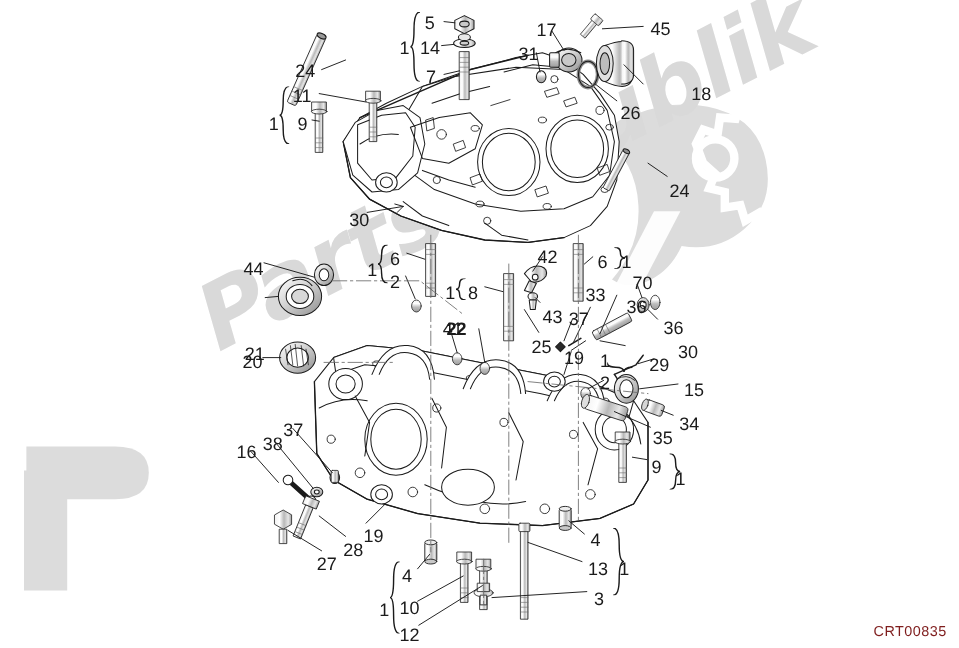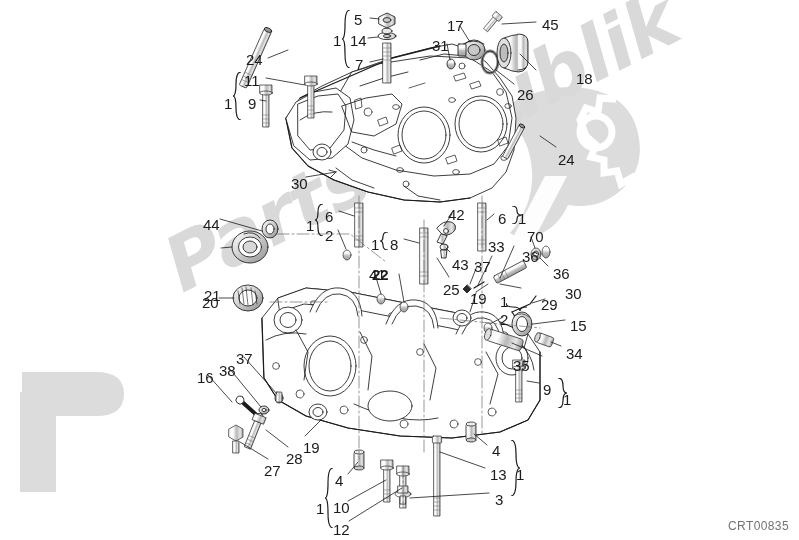--- a/index.html
+++ b/index.html
@@ -1,20 +1,20 @@
 <!DOCTYPE html>
 <html><head>
 <meta charset="utf-8">
 <style>
   html,body{margin:0;padding:0;background:#ffffff;}
   body{width:799px;height:540px;overflow:hidden;font-family:"Liberation Sans",sans-serif;}
   #page{position:relative;width:799px;height:540px;background:#fff;}
 
   .hdr{position:absolute;left:8px;top:3px;font-size:14.5px;color:#4a4a4a;letter-spacing:.1px;white-space:nowrap;}
-  .footer{position:absolute;right:10px;bottom:7px;font-size:12px;color:#737373;letter-spacing:.4px;}
+  .footer{position:absolute;right:10px;bottom:7px;font-size:12px;color:#7f1d1d;letter-spacing:.4px;}
 
   
   #wm{position:absolute;left:0;top:0;width:799px;height:540px;pointer-events:none;overflow:hidden;}
   .wm-text{position:absolute;left:150px;top:230px;transform:rotate(-27deg);transform-origin:0 0;
     font-family:"DejaVu Sans",sans-serif;font-weight:bold;font-style:italic;font-size:76px;
     color:#d9d9d9;white-space:nowrap;letter-spacing:-1px;}
 
   
   #art{position:absolute;left:0;top:0;}
 
@@ -575,21 +575,21 @@
       <div class="lbl" style="left: 488px; top: 239px;">33</div>
       <div class="lbl" style="left: 527px; top: 229px;">70</div>
       <div class="lbl" style="left: 553px; top: 266px;">36</div>
       <div class="lbl" style="left: 518px; top: 286px; margin-left: 47px;">30</div>
       <div class="lbl" style="left: 541px; top: 297px; text-align: center;">29</div>
       <div class="lbl" style="left: 470px; top: 291px;">19</div>
       <div class="lbl" style="left: 500px; top: 294px;">1</div>
       <div class="lbl" style="left: 500px; top: 312px;">2</div>
       <div class="lbl" style="left: 570px; top: 318px;">15</div>
       <div class="lbl" style="left: 566px; top: 346px;">34</div>
-      <div class="lbl" style="left: 513px; top: 358px;">35</div>
+      <div class="lbl" style="left: 544px; top: 358px;">35</div>
       <div class="lbl" style="left: 543px; top: 382px;">9</div>
       <div class="lbl" style="left: 563px; top: 392px;">1</div>
       <div class="lbl" style="left: 236px; top: 351px;">37</div>
       <div class="lbl" style="left: 219px; top: 363px;">38</div>
       <div class="lbl" style="left: 197px; top: 370px;">16</div>
       <div class="lbl" style="left: 303px; top: 440px;">19</div>
       <div class="lbl" style="left: 286px; top: 451px;">28</div>
       <div class="lbl" style="left: 264px; top: 463px;">27</div>
       <div class="lbl" style="left: 335px; top: 473px;">4</div>
       <div class="lbl" style="left: 333px; top: 500px;">10</div>

